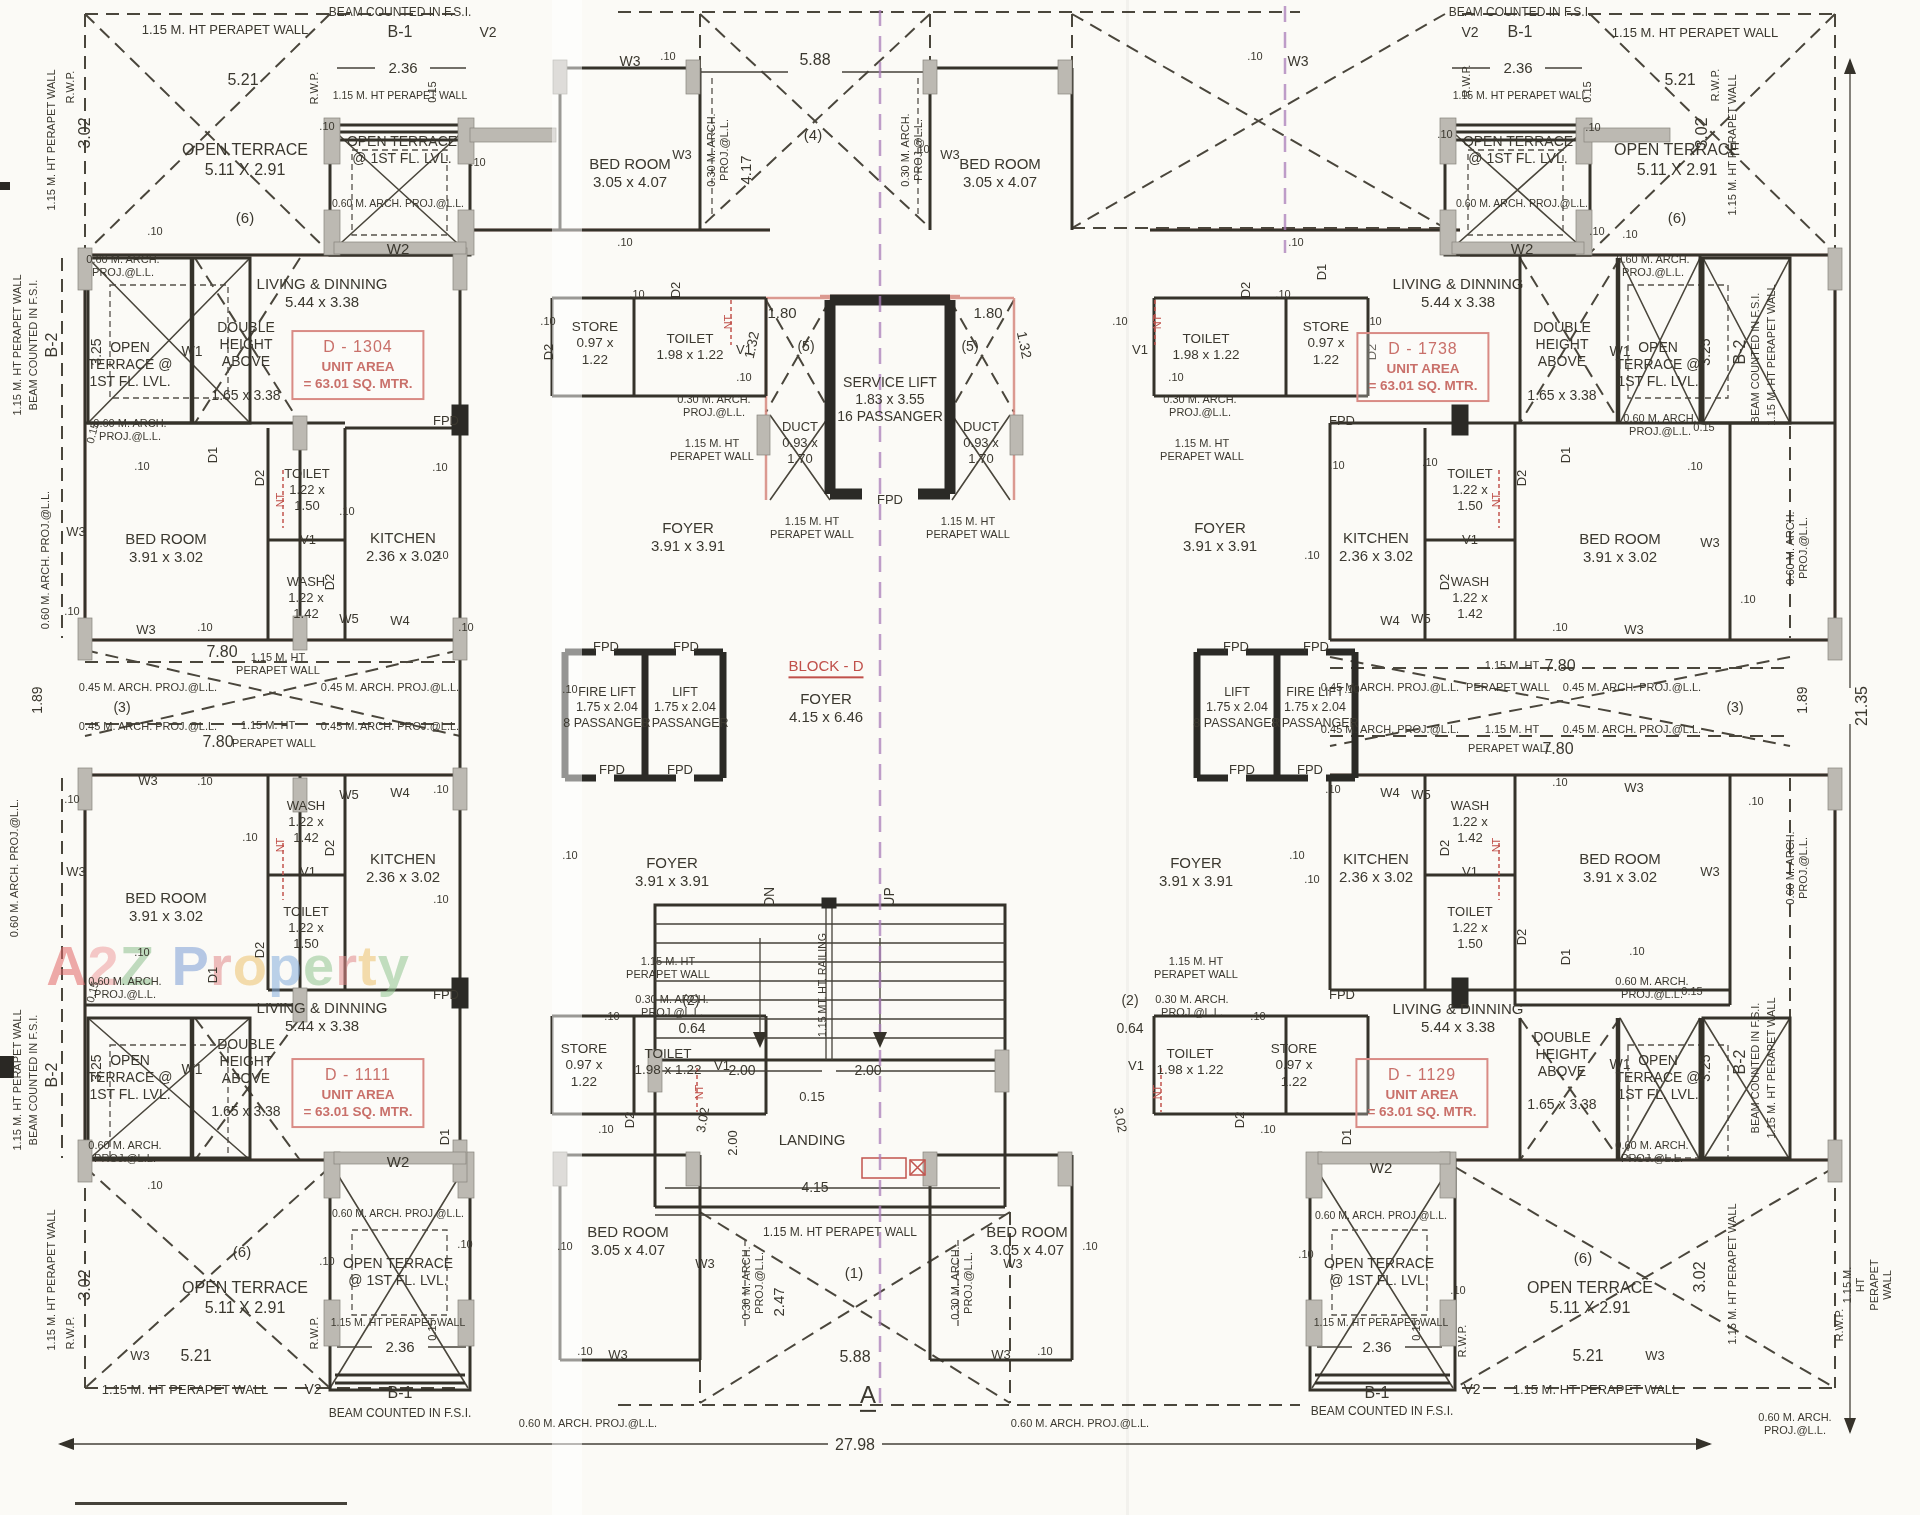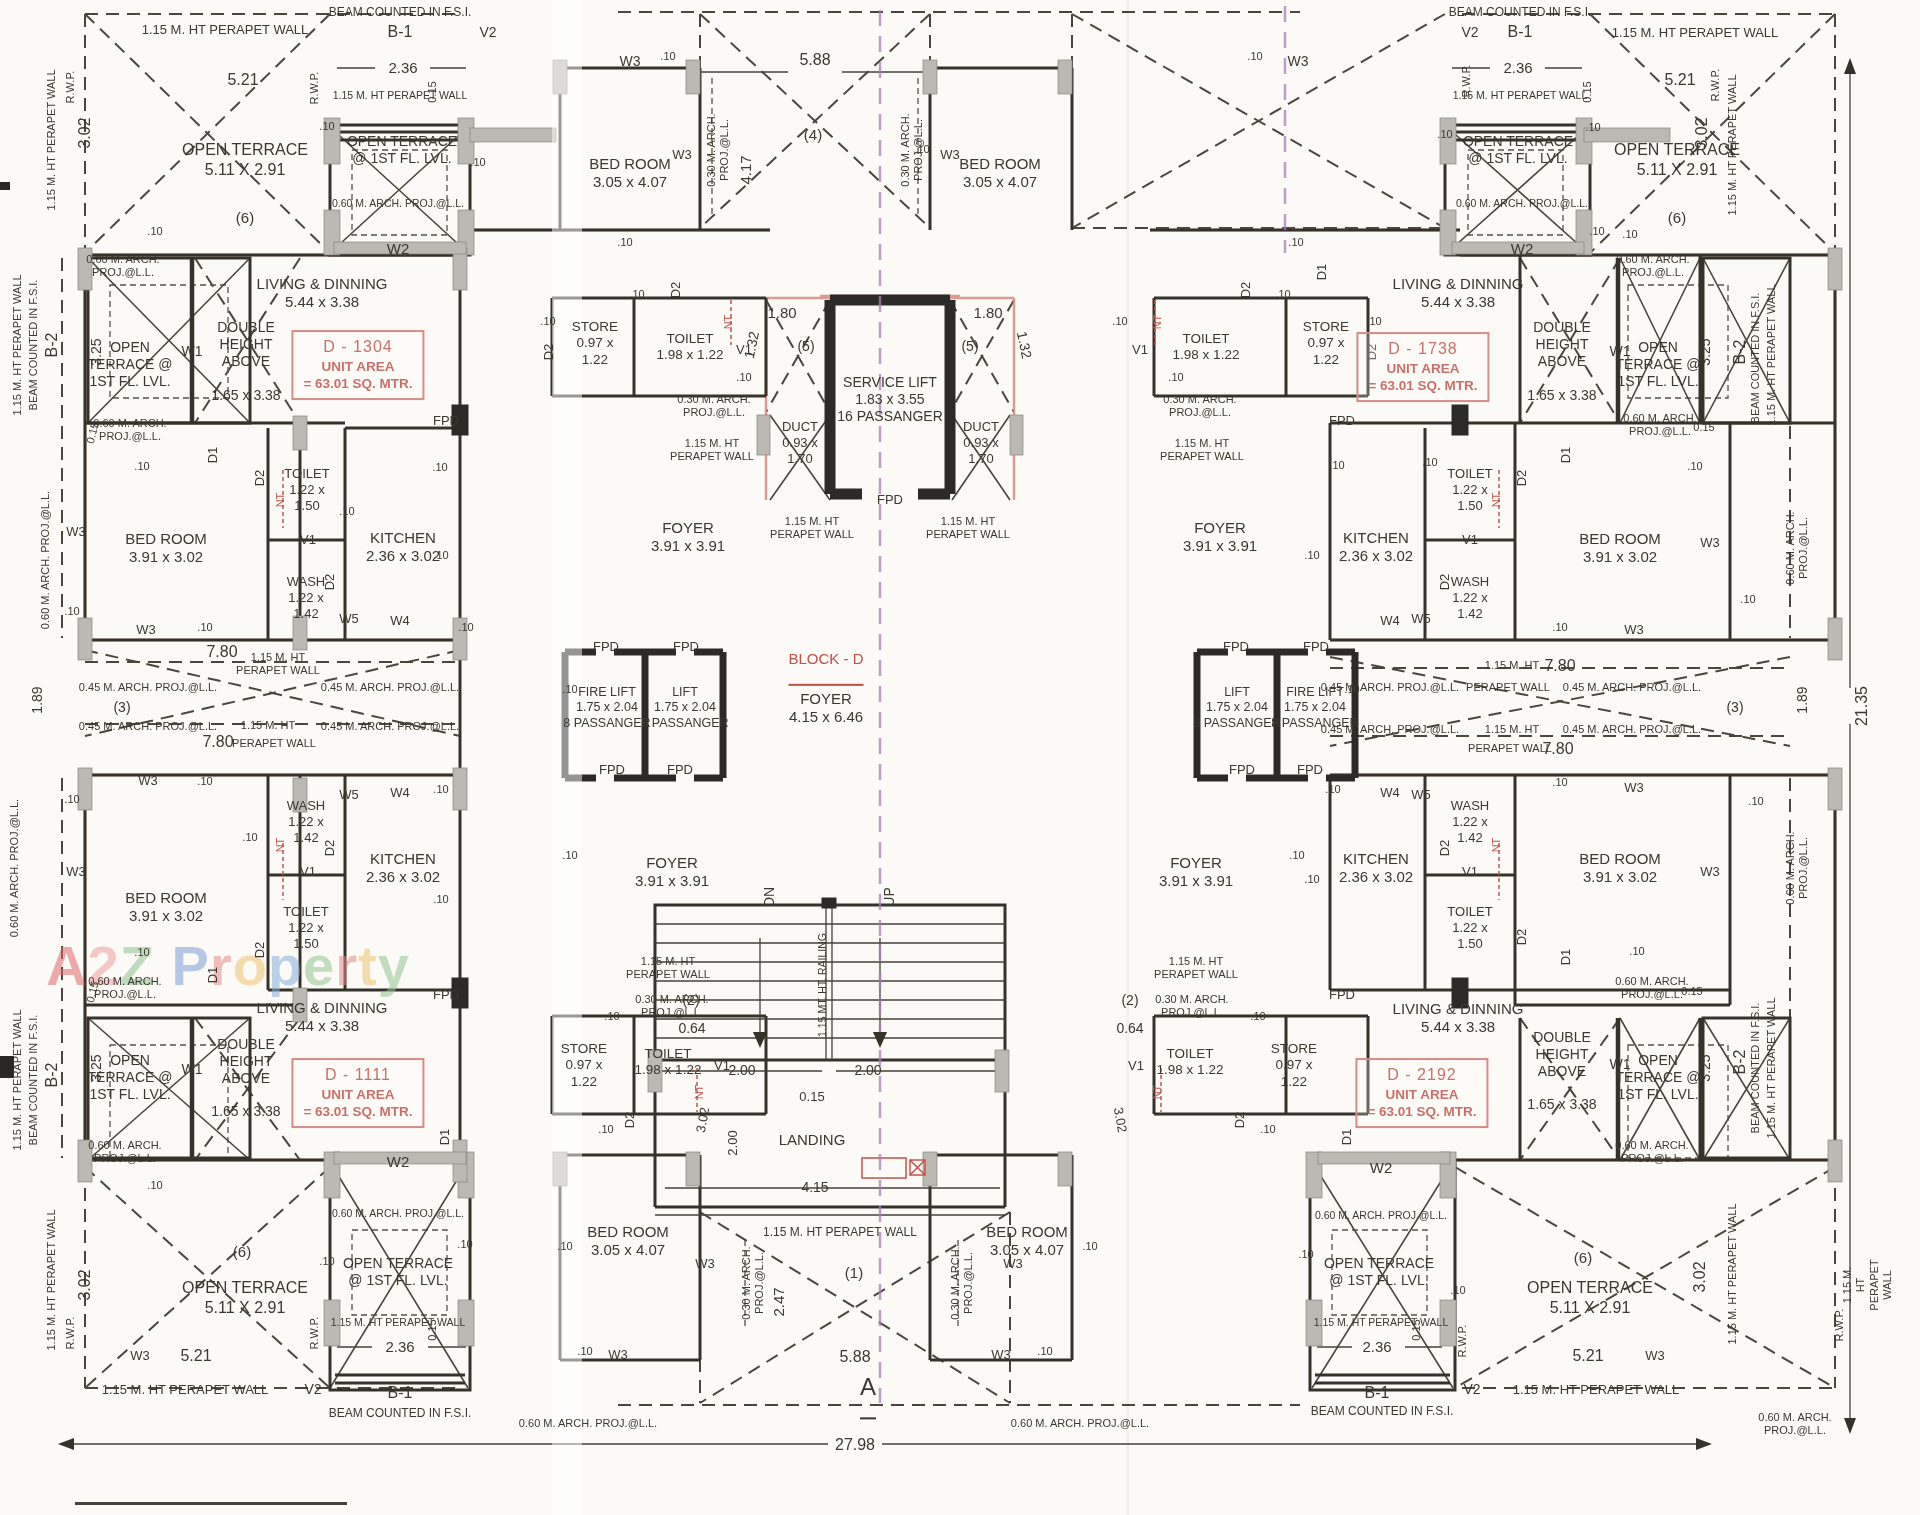--- a/index.html
+++ b/index.html
@@ -2,21 +2,21 @@
 <html><head>
 <meta charset="utf-8">
 <style>
   html,body{margin:0;padding:0;background:#e8e6e0;}
   #canvas{position:relative;width:1920px;height:1515px;background:#fbfaf6;overflow:hidden;
           font-family:"Liberation Sans",sans-serif;color:#3b382f;}
   #drawing{position:absolute;left:0;top:0;}
   .lbl{position:absolute;white-space:pre-line;text-align:center;line-height:1.22;
        color:#3b382f;transform-origin:center;pointer-events:none;}
   .lbl.red{color:#c0504a;}
-  .lbl.und{border-bottom:2px solid currentColor;padding-bottom:16px;}
+  .lbl.und{border-bottom:2px solid currentColor;padding-bottom:1px;}
   .unitbox{position:absolute;transform:translate(-50%,-50%);border:2px solid #d98b85;
        padding:5px 10px;text-align:center;color:#c9706a;line-height:1.3;background:rgba(255,255,255,.25);}
   .unitbox .uname{font-size:16px;letter-spacing:1px;}
   .unitbox .uline{font-size:13.5px;font-weight:bold;}
   #title{position:absolute;left:75px;top:1456px;font-size:35px;font-weight:bold;
        letter-spacing:2px;color:#45423a;}
   #title-underline{position:absolute;left:75px;top:1502px;width:272px;height:3px;background:#45423a;}
   #wm-center{position:absolute;left:1190px;top:932px;transform:translate(-50%,-50%);
        font-size:48px;letter-spacing:3px;color:rgba(125,125,125,0.30);font-weight:bold;white-space:nowrap;}
   #wm-logo{position:absolute;left:228px;top:965px;transform:translate(-50%,-50%);
@@ -695,20 +695,20 @@
         <div class="uname">D - 1738</div>
         <div class="uline">UNIT AREA</div>
         <div class="uline">= 63.01 SQ. MTR.</div>
       </div>
       <div class="unitbox" style="left: 358px; top: 1093px;">
         <div class="uname">D - 1111</div>
         <div class="uline">UNIT AREA</div>
         <div class="uline">= 63.01 SQ. MTR.</div>
       </div>
       <div class="unitbox" style="left: 1422px; top: 1093px;">
-        <div class="uname">D - 2192</div>
+        <div class="uname">D - 1129</div>
         <div class="uline">UNIT AREA</div>
         <div class="uline">= 63.01 SQ. MTR.</div>
       </div>
     </div>
 
   <div id="title-underline"></div>
 </div>
 
 </body></html>

